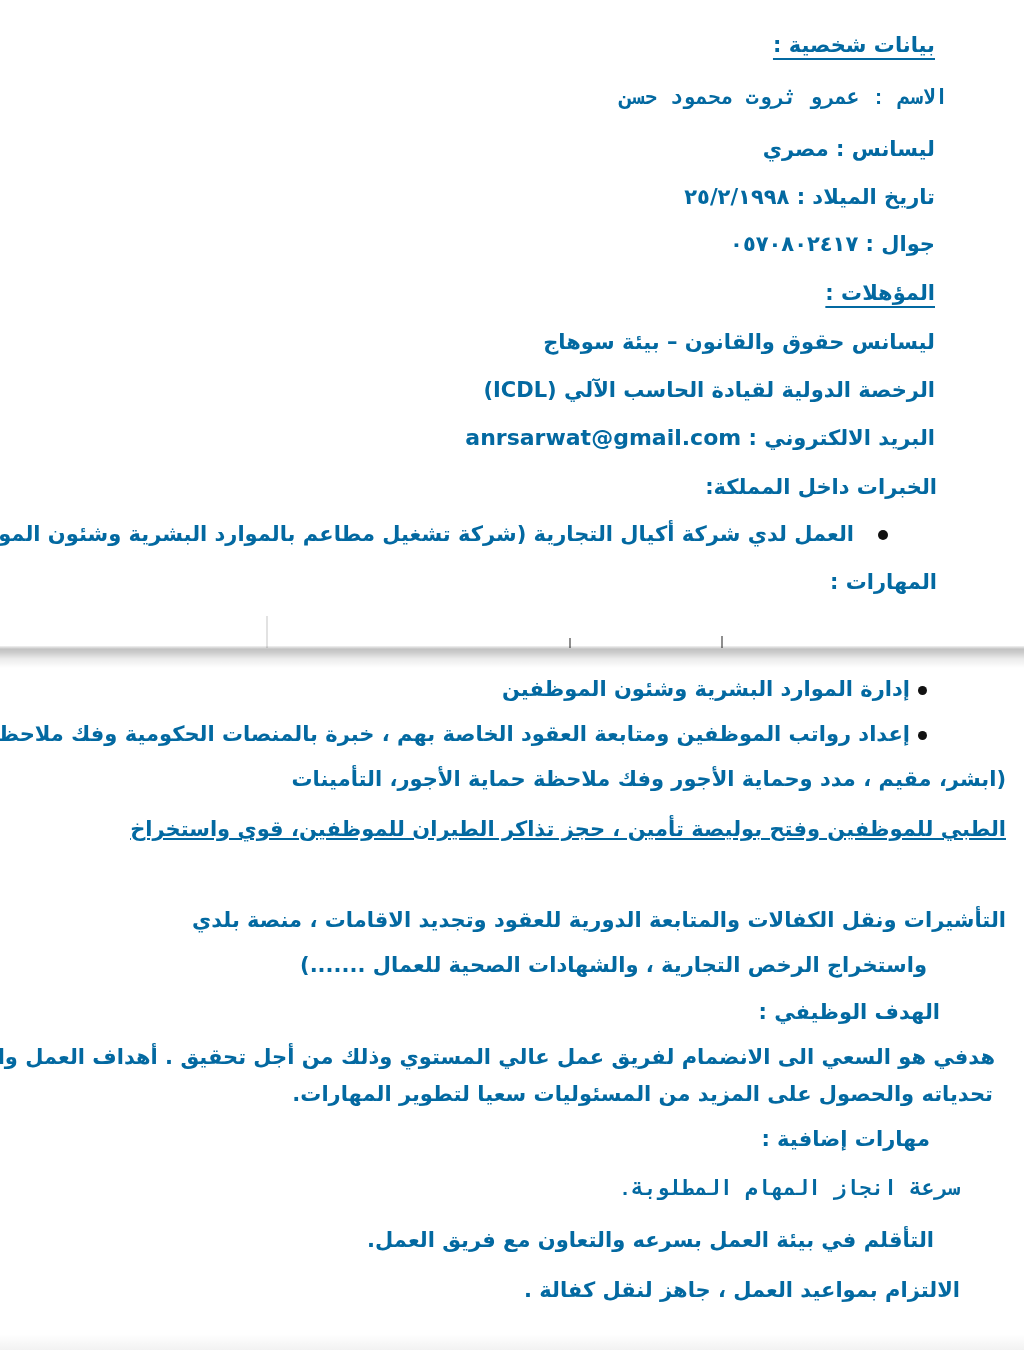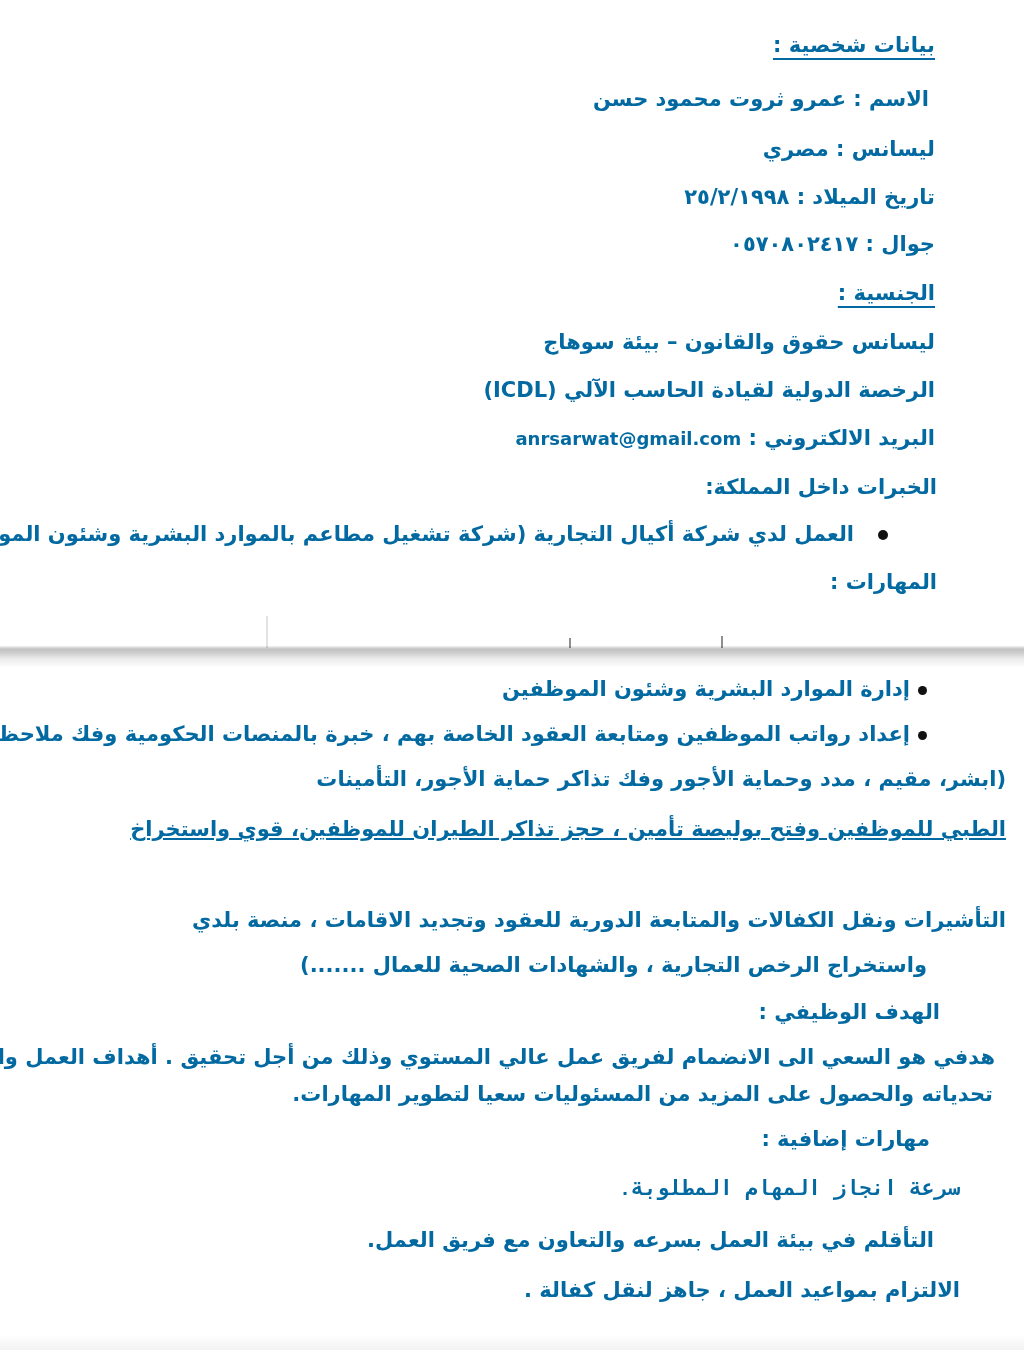--- a/index.html
+++ b/index.html
@@ -20,21 +20,21 @@
     font-size:21px;
     line-height:26px;
     color:#0369a1;
     letter-spacing:0;
   }
   .u{
     text-decoration:underline;
     text-underline-offset:6px;
     text-decoration-thickness:1.5px;
   }
-  .email{font-size:18px;}
+  .email{font-size:22px;}
   .dot{
     position:absolute;
     background:#111;
     border-radius:50%;
   }
   .seam{
     position:absolute;
     left:0;top:646px;width:1024px;height:22px;
     background:linear-gradient(to bottom,
       rgba(0,0,0,0.05) 0%,
@@ -49,26 +49,26 @@
     position:absolute;left:0;bottom:0;width:1024px;height:16px;
     background:linear-gradient(to bottom, rgba(0,0,0,0) 0%, rgba(0,0,0,0.05) 100%);
   }
 </style>
 </head>
 <body>
 
 <div class="page">
 
   <div class="ln u" style="top:32px;right:89px;">بيانات شخصية :</div>
-  <div class="ln" style="top:86px;right:95px;">الاسم : عمرو ثروت محمود حسن</div>
+  <div class="ln" style="top:86px;right:76px;font-family:Liberation Mono, monospace;">الاسم : عمرو ثروت محمود حسن</div>
   <div class="ln" style="top:136px;right:89px;">ليسانس : مصري</div>
   <div class="ln" style="top:184px;right:89px;">تاريخ الميلاد : ٢٥/٢/١٩٩٨</div>
   <div class="ln" style="top:231px;right:89px;">جوال : ٠٥٧٠٨٠٢٤١٧</div>
 
-  <div class="ln u" style="top:280px;right:89px;">الجنسية :</div>
+  <div class="ln u" style="top:280px;right:89px;">المؤهلات :</div>
   <div class="ln" style="top:329px;right:89px;">ليسانس حقوق والقانون – بيئة سوهاج</div>
   <div class="ln" style="top:377px;right:89px;">الرخصة الدولية لقيادة الحاسب الآلي (ICDL)</div>
   <div class="ln" style="top:425px;right:89px;"><span>البريد الالكتروني :</span> <span class="email">anrsarwat@gmail.com</span></div>
 
   <div class="ln" style="top:474px;right:87px;">الخبرات داخل المملكة:</div>
   <div class="dot" style="top:530px;right:136px;width:10px;height:10px;"></div>
   <div class="ln" style="top:521px;right:170px;">العمل لدي شركة أكيال التجارية (شركة تشغيل مطاعم بالموارد البشرية وشئون الموظفين) .</div>
 
   <div class="ln" style="top:569px;right:87px;">المهارات :</div>
 
@@ -76,21 +76,21 @@
   <div class="tick" style="left:569px;top:638px;width:2px;height:10px;"></div>
   <div class="tick" style="left:721px;top:636px;width:2px;height:12px;"></div>
   <div class="seam"></div>
 
   <div class="dot" style="top:686px;right:97px;width:9px;height:9px;"></div>
   <div class="ln" style="top:676px;right:114px;">إدارة الموارد البشرية وشئون الموظفين</div>
 
   <div class="dot" style="top:731px;right:97px;width:9px;height:9px;"></div>
   <div class="ln" style="top:721px;right:114px;">إعداد رواتب الموظفين ومتابعة العقود الخاصة بهم ، خبرة بالمنصات الحكومية وفك ملاحظاتها</div>
 
-  <div class="ln" style="top:766px;right:18px;">(ابشر، مقيم ، مدد وحماية الأجور وفك تذاكر حماية الأجور، التأمينات</div>
+  <div class="ln" style="top:766px;right:18px;">(ابشر، مقيم ، مدد وحماية الأجور وفك ملاحظة حماية الأجور، التأمينات</div>
   <div class="ln" style="top:816px;right:18px;text-decoration:underline;">الطبي للموظفين وفتح بوليصة تأمين ، حجز تذاكر الطيران للموظفين، قوي واستخراخ</div>
   <div class="ln" style="top:907px;right:18px;">التأشيرات ونقل الكفالات والمتابعة الدورية للعقود وتجديد الاقامات ، منصة بلدي</div>
   <div class="ln" style="top:952px;right:97px;">واستخراج الرخص التجارية ، والشهادات الصحية للعمال .......)</div>
 
   <div class="ln" style="top:999px;right:84px;">الهدف الوظيفي :</div>
   <div class="ln" style="top:1044px;right:29px;">هدفي هو السعي الى الانضمام لفريق عمل عالي المستوي وذلك من أجل تحقيق . أهداف العمل واجتياز</div>
   <div class="ln" style="top:1081px;right:31px;">تحدياته والحصول على المزيد من المسئوليات سعيا لتطوير المهارات.</div>
 
   <div class="ln" style="top:1126px;right:94px;">مهارات إضافية :</div>
   <div class="ln" style="top:1177px;right:64px;font-family:Liberation Mono, monospace;">سرعة انجاز المهام المطلوبة.</div>

